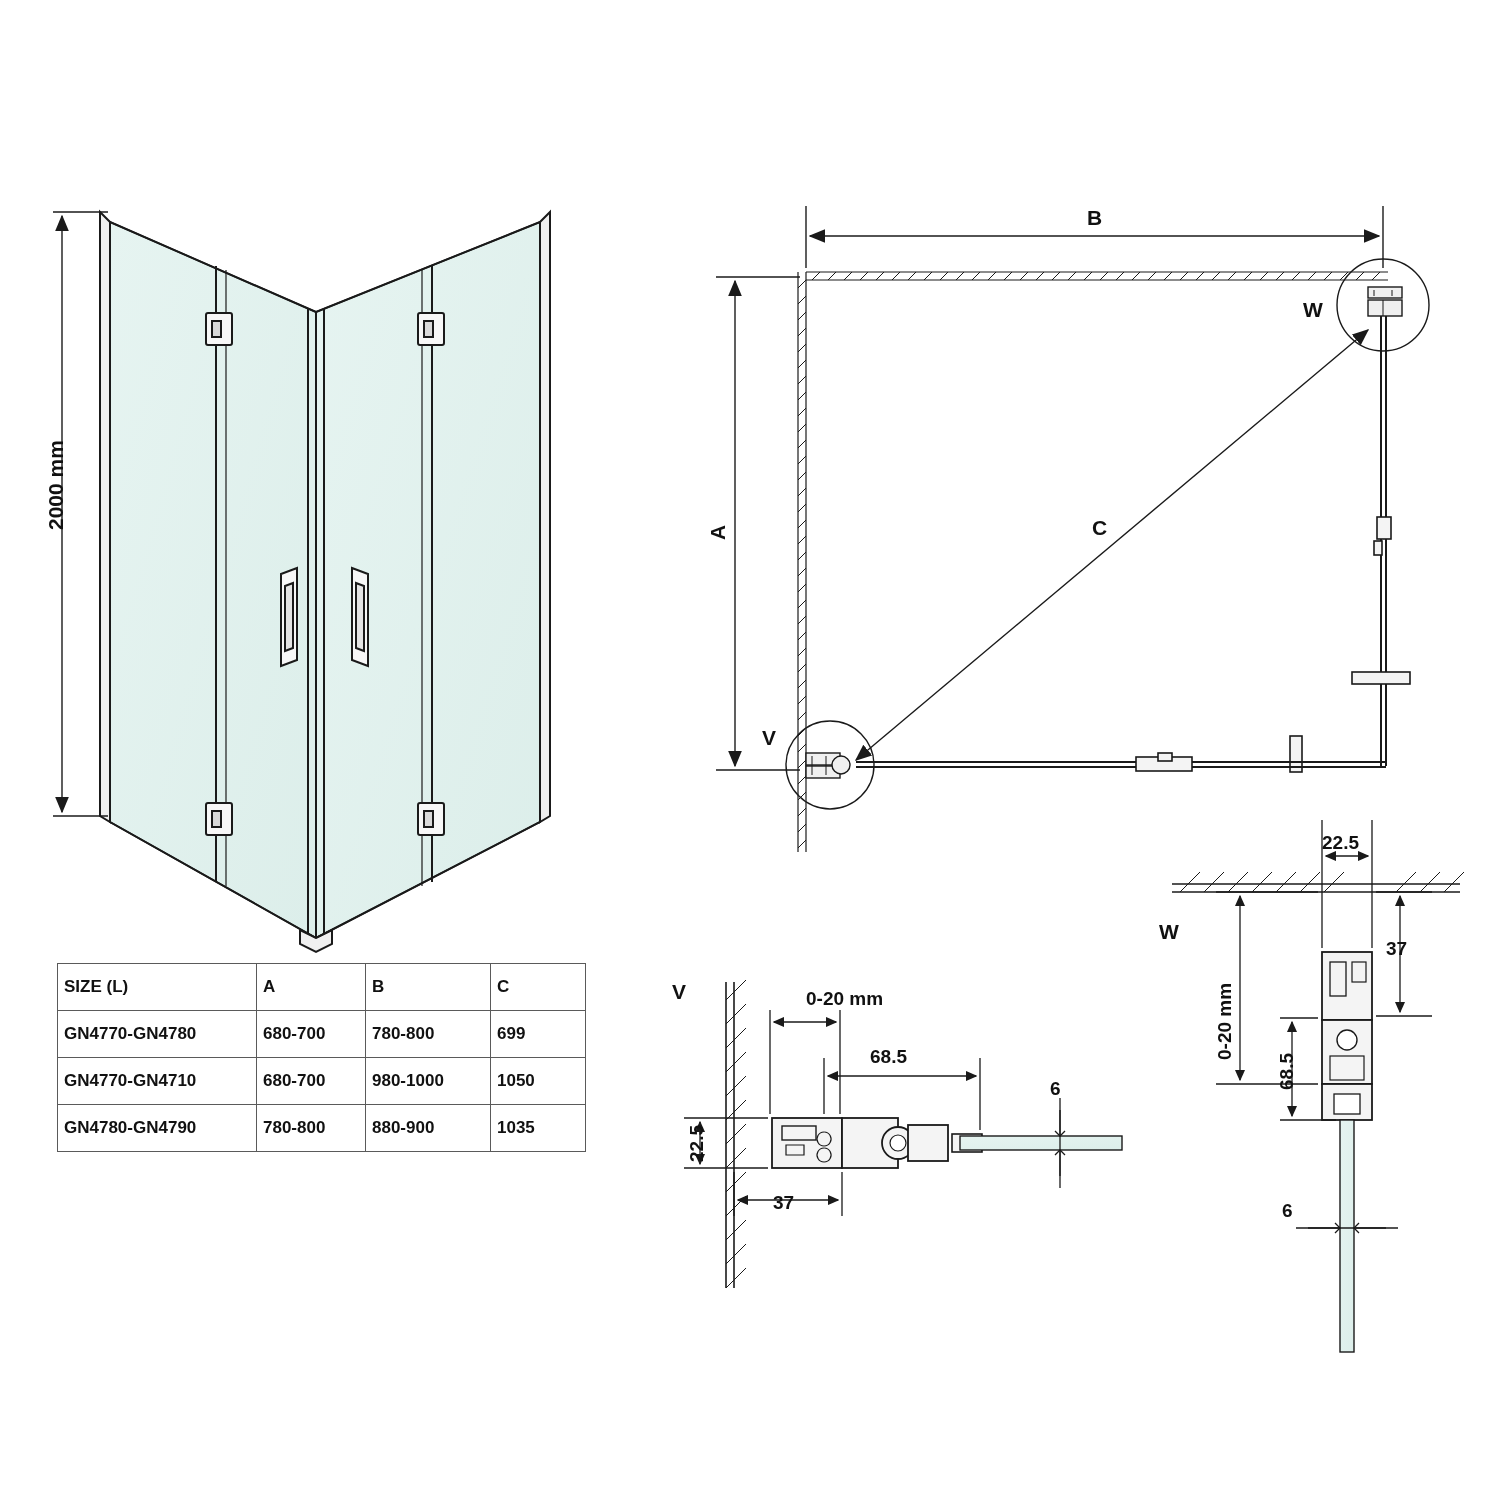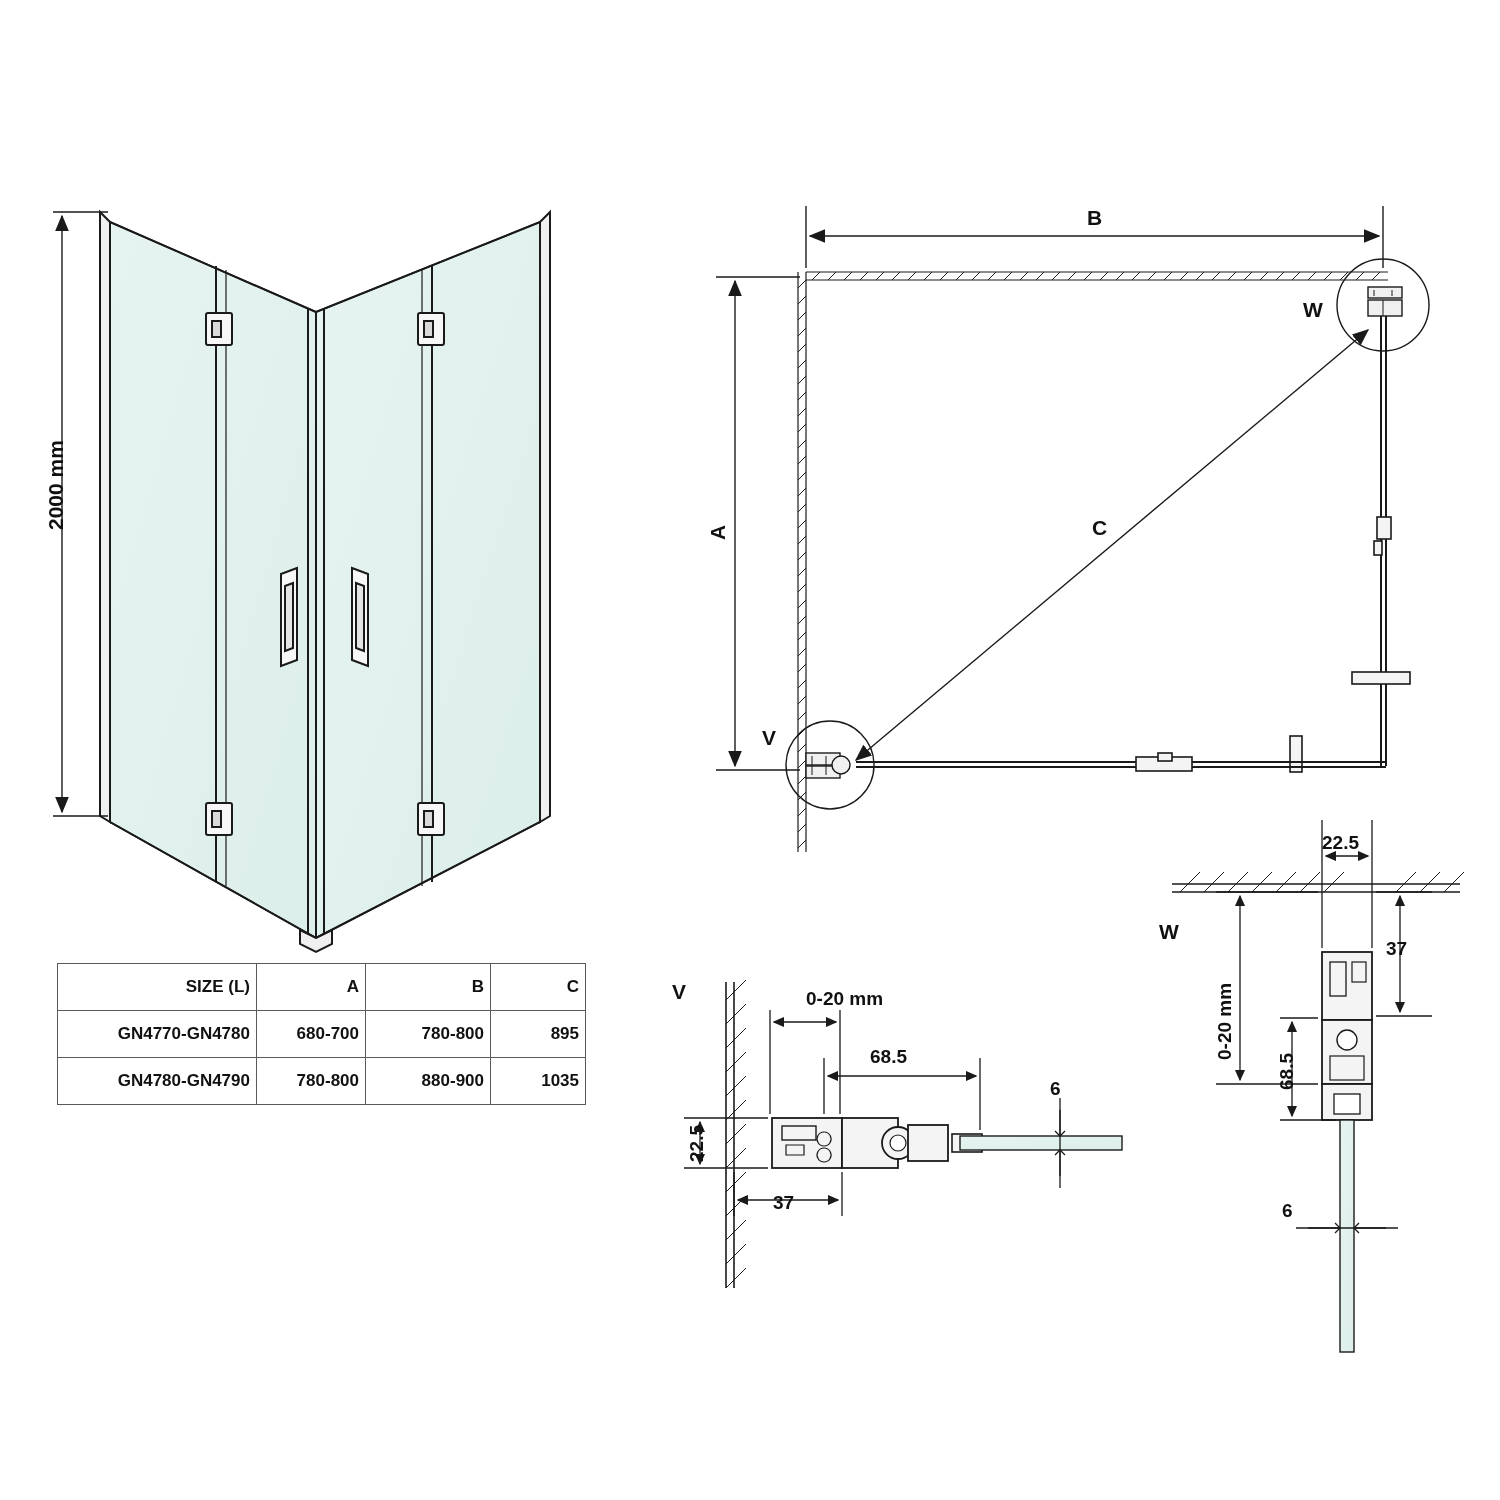--- a/index.html
+++ b/index.html
@@ -14,21 +14,21 @@
   
   #size-table{
     position:absolute;left:57px;top:963px;
     border-collapse:collapse;
     font-size:17px;
   }
   #size-table td,#size-table th{
     border:1px solid #5a5a5a;
     height:46px;
     padding:0 6px;
-    text-align:right;
+    text-align:left;
     font-weight:bold;
     color:#111;
     white-space:nowrap;
   }
   #size-table th{font-weight:bold;}
   #size-table .c-size{width:186px;}
   #size-table .c-a{width:96px;}
   #size-table .c-b{width:112px;}
   #size-table .c-c{width:82px;}
 
@@ -403,21 +403,27 @@
       <th class="c-a">A</th>
       <th class="c-b">B</th>
       <th class="c-c">C</th>
     </tr>
   </thead>
   <tbody>
     <tr>
       <td>GN4770-GN4780</td>
       <td>680-700</td>
       <td>780-800</td>
-      <td>895</td>
+      <td>699</td>
+    </tr>
+    <tr>
+      <td>GN4770-GN4710</td>
+      <td>680-700</td>
+      <td>980-1000</td>
+      <td>1050</td>
     </tr>
     <tr>
       <td>GN4780-GN4790</td>
       <td>780-800</td>
       <td>880-900</td>
       <td>1035</td>
     </tr>
   </tbody>
 </table>
 

